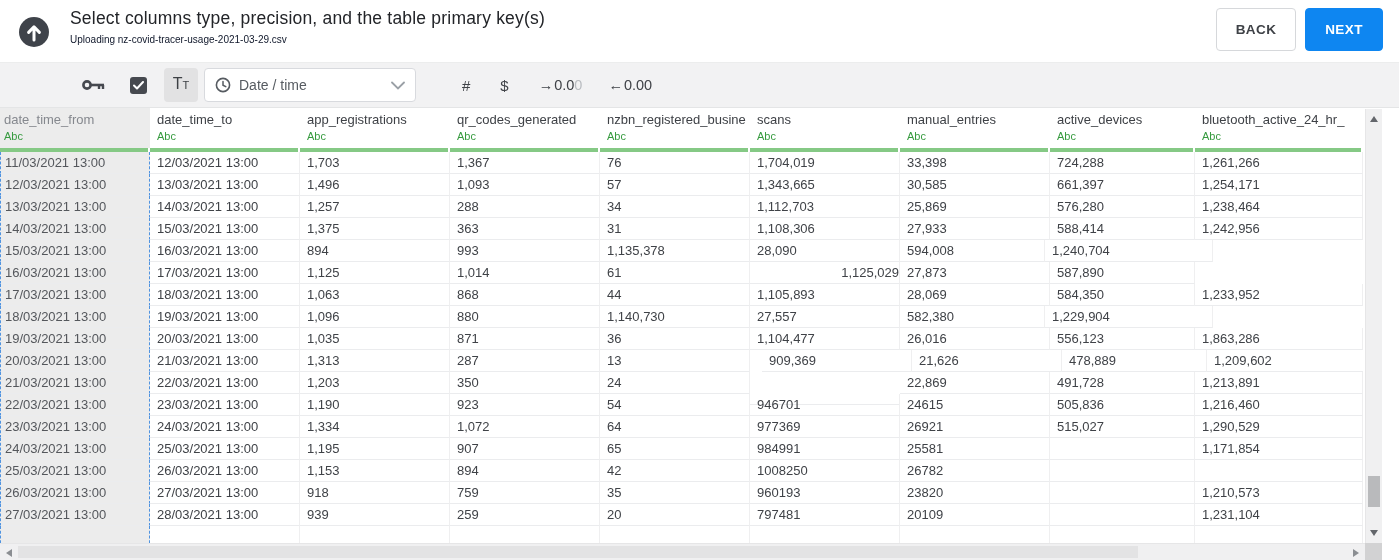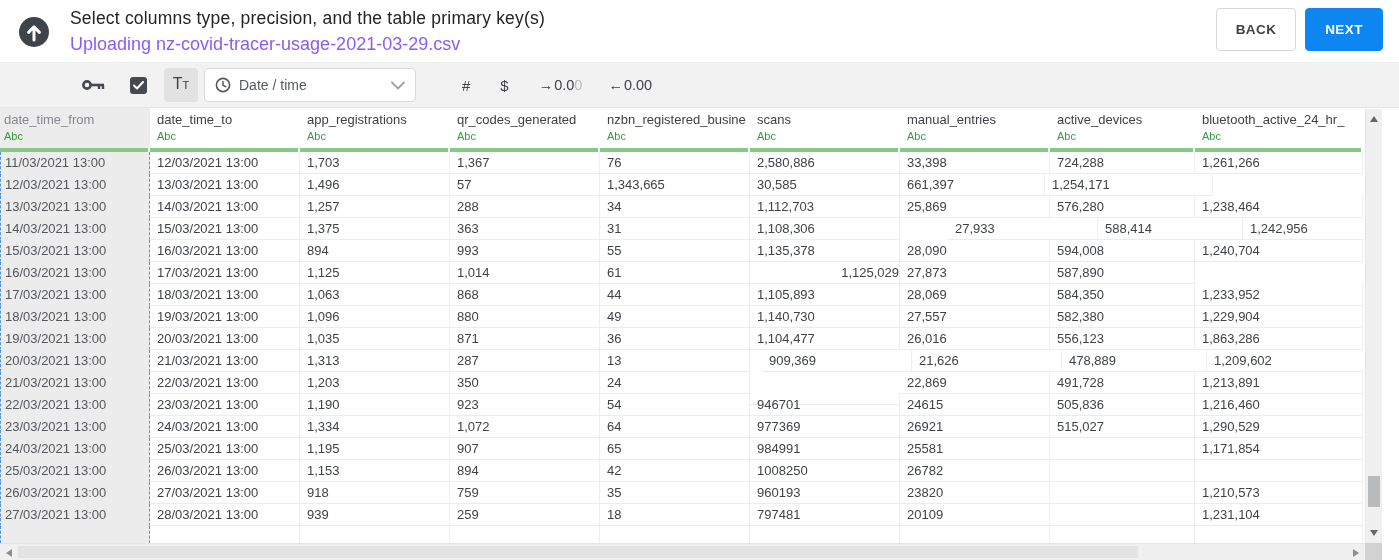--- a/index.html
+++ b/index.html
@@ -3,21 +3,21 @@
 <meta charset="utf-8">
 <style>
   html,body{margin:0;padding:0;background:#fff;}
   .app{position:relative;width:1399px;height:560px;background:#fff;overflow:hidden;
        font-family:"Liberation Sans",sans-serif;}
 
   
   .tophdr{position:absolute;top:0;left:0;right:0;height:62px;background:#fff;}
   .upicon{position:absolute;left:19px;top:17px;width:30px;height:30px;}
   .title{position:absolute;left:70px;top:8px;font-size:17.5px;color:#222428;letter-spacing:.2px;}
-  .subtitle{position:absolute;left:70px;top:34px;font-size:18px;color:#8b5cf6;}
+  .subtitle{position:absolute;left:70px;top:34px;font-size:10px;color:#0f172a;}
   .btn{position:absolute;top:8px;height:43px;border-radius:4px;font-size:13.5px;font-weight:700;
        letter-spacing:.4px;display:flex;align-items:center;justify-content:center;cursor:pointer;
        box-sizing:border-box;font-family:"Liberation Sans",sans-serif;}
   .btn-back{right:103px;width:80px;background:#fff;border:1px solid #d6d8db;color:#3f4247;}
   .btn-next{right:16px;width:78px;background:#0e86f1;border:1px solid #0e86f1;color:#fff;}
 
   
   .toolbar{position:absolute;top:62px;left:0;right:0;height:46px;box-sizing:border-box;
            background:#f2f2f3;border-top:1px solid #eceded;border-bottom:1px solid #e4e5e6;
            display:flex;align-items:center;padding-left:82px;}
@@ -176,29 +176,30 @@
       <div class="gseg" style="width: 166px; margin-right: 2px;"></div>
     </div>
 
   <div class="tbody">
       <div class="tr">
         <div class="td sel" style="width: 150px;">11/03/2021 13:00</div>
         <div class="td" style="width: 150px;">12/03/2021 13:00</div>
         <div class="td" style="width: 150px;">1,703</div>
         <div class="td" style="width: 150px;">1,367</div>
         <div class="td" style="width: 150px;">76</div>
-        <div class="td" style="width: 150px;">2,580,886</div>
+        <div class="td" style="width: 150px;">1,704,019</div>
         <div class="td" style="width: 150px;">33,398</div>
         <div class="td" style="width: 145px;">724,288</div>
         <div class="td" style="width: 168px;">1,261,266</div>
       </div>
       <div class="tr">
         <div class="td sel" style="width: 150px;">12/03/2021 13:00</div>
         <div class="td" style="width: 150px;">13/03/2021 13:00</div>
         <div class="td" style="width: 150px;">1,496</div>
+        <div class="td" style="width: 150px;">1,093</div>
         <div class="td" style="width: 150px;">57</div>
         <div class="td" style="width: 150px;">1,343,665</div>
         <div class="td" style="width: 150px;">30,585</div>
         <div class="td" style="width: 145px;">661,397</div>
         <div class="td" style="width: 168px;">1,254,171</div>
       </div>
       <div class="tr">
         <div class="td sel" style="width: 150px;">13/03/2021 13:00</div>
         <div class="td" style="width: 150px;">14/03/2021 13:00</div>
         <div class="td" style="width: 150px;">1,257</div>
@@ -209,30 +210,29 @@
         <div class="td" style="width: 145px;">576,280</div>
         <div class="td" style="width: 168px;">1,238,464</div>
       </div>
       <div class="tr">
         <div class="td sel" style="width: 150px;">14/03/2021 13:00</div>
         <div class="td" style="width: 150px;">15/03/2021 13:00</div>
         <div class="td" style="width: 150px;">1,375</div>
         <div class="td" style="width: 150px;">363</div>
         <div class="td" style="width: 150px;">31</div>
         <div class="td" style="width: 150px;">1,108,306</div>
-        <div class="td" style="width: 150px; margin-left: 48px;">27,933</div>
+        <div class="td" style="width: 150px;">27,933</div>
         <div class="td" style="width: 145px;">588,414</div>
         <div class="td" style="width: 168px;">1,242,956</div>
       </div>
       <div class="tr">
         <div class="td sel" style="width: 150px;">15/03/2021 13:00</div>
         <div class="td" style="width: 150px;">16/03/2021 13:00</div>
         <div class="td" style="width: 150px;">894</div>
         <div class="td" style="width: 150px;">993</div>
-        <div class="td" style="width: 150px;">55</div>
         <div class="td" style="width: 150px;">1,135,378</div>
         <div class="td" style="width: 150px;">28,090</div>
         <div class="td" style="width: 145px;">594,008</div>
         <div class="td" style="width: 168px;">1,240,704</div>
       </div>
       <div class="tr">
         <div class="td sel" style="width: 150px;">16/03/2021 13:00</div>
         <div class="td" style="width: 150px;">17/03/2021 13:00</div>
         <div class="td" style="width: 150px;">1,125</div>
         <div class="td" style="width: 150px;">1,014</div>
@@ -250,21 +250,20 @@
         <div class="td" style="width: 150px;">1,105,893</div>
         <div class="td" style="width: 150px;">28,069</div>
         <div class="td" style="width: 145px;">584,350</div>
         <div class="td" style="width: 168px;">1,233,952</div>
       </div>
       <div class="tr">
         <div class="td sel" style="width: 150px;">18/03/2021 13:00</div>
         <div class="td" style="width: 150px;">19/03/2021 13:00</div>
         <div class="td" style="width: 150px;">1,096</div>
         <div class="td" style="width: 150px;">880</div>
-        <div class="td" style="width: 150px;">49</div>
         <div class="td" style="width: 150px;">1,140,730</div>
         <div class="td" style="width: 150px;">27,557</div>
         <div class="td" style="width: 145px;">582,380</div>
         <div class="td" style="width: 168px;">1,229,904</div>
       </div>
       <div class="tr">
         <div class="td sel" style="width: 150px;">19/03/2021 13:00</div>
         <div class="td" style="width: 150px;">20/03/2021 13:00</div>
         <div class="td" style="width: 150px;">1,035</div>
         <div class="td" style="width: 150px;">871</div>
@@ -349,21 +348,21 @@
         <div class="td" style="width: 150px;">960193</div>
         <div class="td" style="width: 150px;">23820</div>
         <div class="td" style="width: 145px;"></div>
         <div class="td" style="width: 168px;">1,210,573</div>
       </div>
       <div class="tr">
         <div class="td sel" style="width: 150px;">27/03/2021 13:00</div>
         <div class="td" style="width: 150px;">28/03/2021 13:00</div>
         <div class="td" style="width: 150px;">939</div>
         <div class="td" style="width: 150px;">259</div>
-        <div class="td" style="width: 150px;">18</div>
+        <div class="td" style="width: 150px;">20</div>
         <div class="td" style="width: 150px;">797481</div>
         <div class="td" style="width: 150px;">20109</div>
         <div class="td" style="width: 145px;"></div>
         <div class="td" style="width: 168px;">1,231,104</div>
       </div>
       <div class="tr">
         <div class="td sel" style="width: 150px;"></div>
         <div class="td" style="width: 150px;"></div>
         <div class="td" style="width: 150px;"></div>
         <div class="td" style="width: 150px;"></div>

